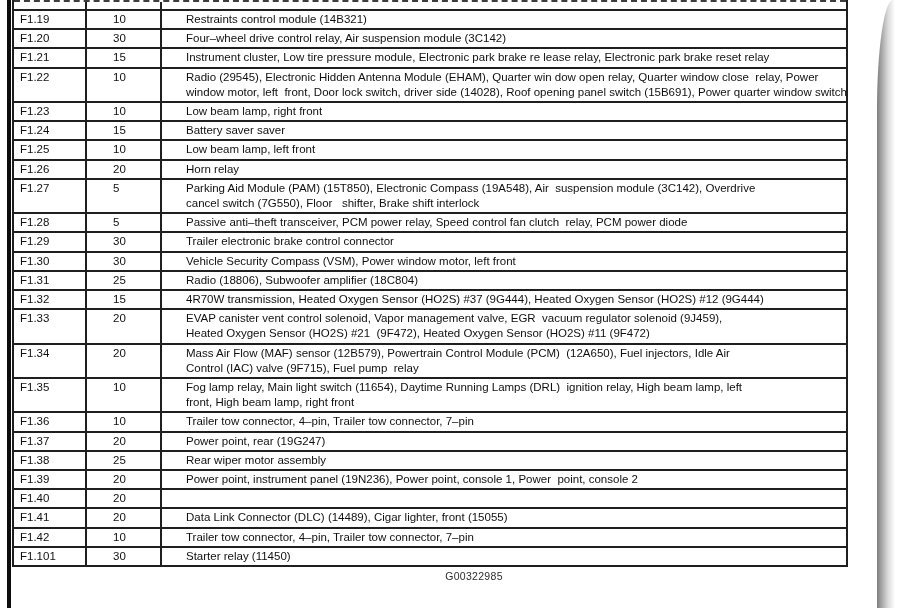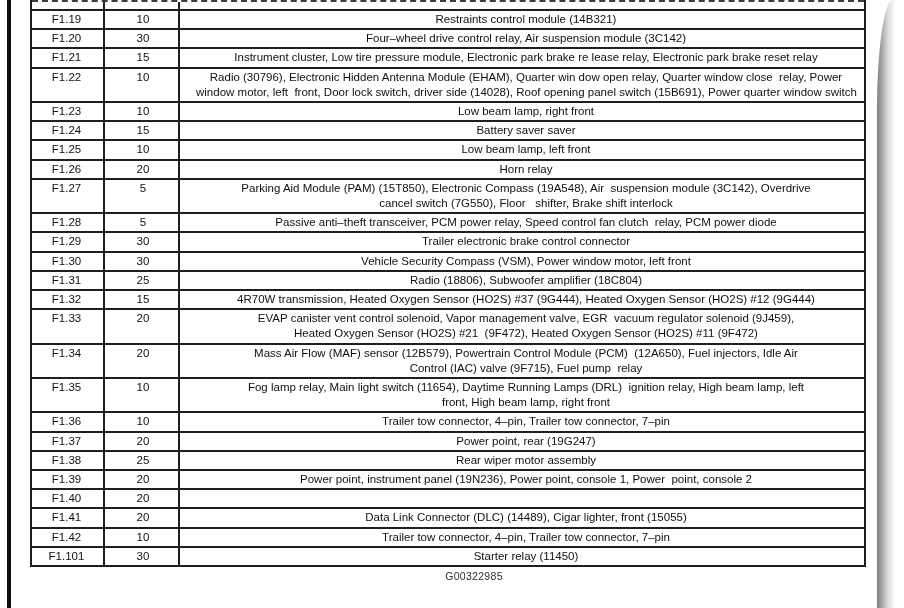--- a/index.html
+++ b/index.html
@@ -28,27 +28,26 @@
   .right-shadow {
     position: absolute;
     left: 877px;
     top: 0;
     width: 18px;
     height: 608px;
     background: linear-gradient(to right, #7e7e7e 0%, #a9a9a9 28%, #dcdcdc 62%, #ffffff 100%);
     border-top-left-radius: 16px 110px;
   }
   .fuse-table {
-    margin-left: 30px;
+    margin-left: 12px;
     width: 836px;
     box-sizing: border-box;
     border-left: 2px solid #1f1f1f;
     border-right: 2px solid #1f1f1f;
     background: #fff;
-    text-align: center;
   }
   .row {
     display: grid;
     grid-template-columns: 73px 75px 1fr;
     border-bottom: 2px solid #1f1f1f;
     min-height: 17px;
     align-items: stretch;
   }
   .row.partial {
     min-height: 0;
@@ -58,22 +57,22 @@
   .cell {
     box-sizing: border-box;
     padding: 1px 8px 1px 6px;
     font-size: 11.5px;
     line-height: 15.2px;
     color: #101010;
     border-right: 2px solid #1f1f1f;
     white-space: pre;
     overflow: hidden;
   }
-  .cell.amps { padding-left: 11px; }
-  .cell.desc { padding-left: 16px; border-right: none; }
+  .cell.amps { padding-left: 26px; }
+  .cell.desc { padding-left: 24px; border-right: none; }
   .row.partial .cell { padding: 0; }
   .caption {
     margin: 3px 0 0 44px;
     font-size: 10.5px;
     letter-spacing: 0.3px;
     color: #2d2d2d;
     text-align: center;
   }
 </style>
 </head>
@@ -99,21 +98,21 @@
         <div class="cell desc">Four–wheel drive control relay, Air suspension module (3C142)</div>
       </div>
       <div class="row">
         <div class="cell fuse">F1.21</div>
         <div class="cell amps">15</div>
         <div class="cell desc">Instrument cluster, Low tire pressure module, Electronic park brake re lease relay, Electronic park brake reset relay</div>
       </div>
       <div class="row">
         <div class="cell fuse">F1.22</div>
         <div class="cell amps">10</div>
-        <div class="cell desc">Radio (30796), Electronic Hidden Antenna Module (EHAM), Quarter win dow open relay, Quarter window close  relay, Power
+        <div class="cell desc">Radio (29545), Electronic Hidden Antenna Module (EHAM), Quarter win dow open relay, Quarter window close  relay, Power
 window motor, left  front, Door lock switch, driver side (14028), Roof opening panel switch (15B691), Power quarter window switch</div>
       </div>
       <div class="row">
         <div class="cell fuse">F1.23</div>
         <div class="cell amps">10</div>
         <div class="cell desc">Low beam lamp, right front</div>
       </div>
       <div class="row">
         <div class="cell fuse">F1.24</div>
         <div class="cell amps">15</div>

